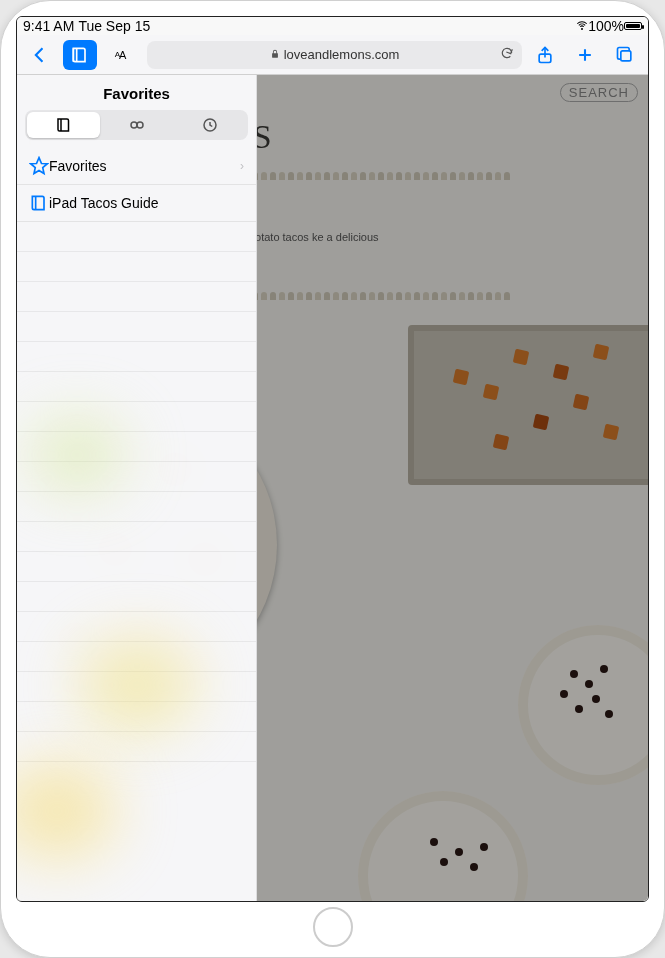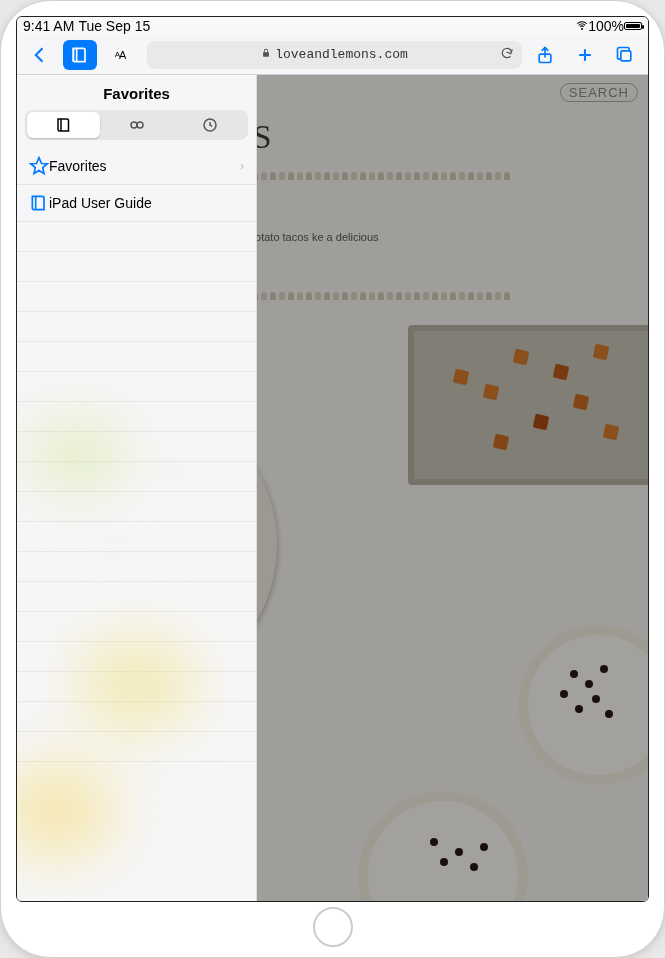--- a/index.html
+++ b/index.html
@@ -68,21 +68,20 @@
   .readerbtn span.small{font-size:8px;}
   .urlbar {
     flex:1;
     height: 28px;
     background: #e9e9eb;
     border-radius: 8px;
     display:flex; align-items:center; justify-content:center;
     font-size: 13px; color:#333; gap:4px;
     padding: 0 8px;
     position:relative;
-    font-family:Liberation Mono, monospace;
   }
   .urlbar .lock { font-size:10px; color:#555;}
   .urlbar .reload { position:absolute; right:8px; color:#555; font-size:12px;}
 
   
   .mainwrap {
     position:absolute; top:58px; left:0; right:0; bottom:0;
     background:#fff;
   }
   .page-dimmed {
@@ -458,21 +457,21 @@
                 <polygon points="12 2 15 9 22 9.3 16.5 14 18 21 12 17.3 6 21 7.5 14 2 9.3 9 9"></polygon>
               </svg>
             <span>Favorites</span>
             <span class="chev">›</span>
           </div>
           <div class="sb-row">
             <svg viewBox="0 0 24 24" fill="none" stroke="currentColor" stroke-width="2">
                 <path d="M4 4h12a2 2 0 012 2v14H6a2 2 0 01-2-2V4z"></path>
                 <path d="M8 4v16"></path>
               </svg>
-            <span>iPad User Guide</span>
+            <span>iPad Tacos Guide</span>
           </div>
           <div class="sb-empty"></div>
           <div class="sb-empty"></div>
           <div class="sb-empty"></div>
           <div class="sb-empty"></div>
           <div class="sb-empty"></div>
           <div class="sb-empty"></div>
           <div class="sb-empty"></div>
           <div class="sb-empty"></div>
           <div class="sb-empty"></div>

